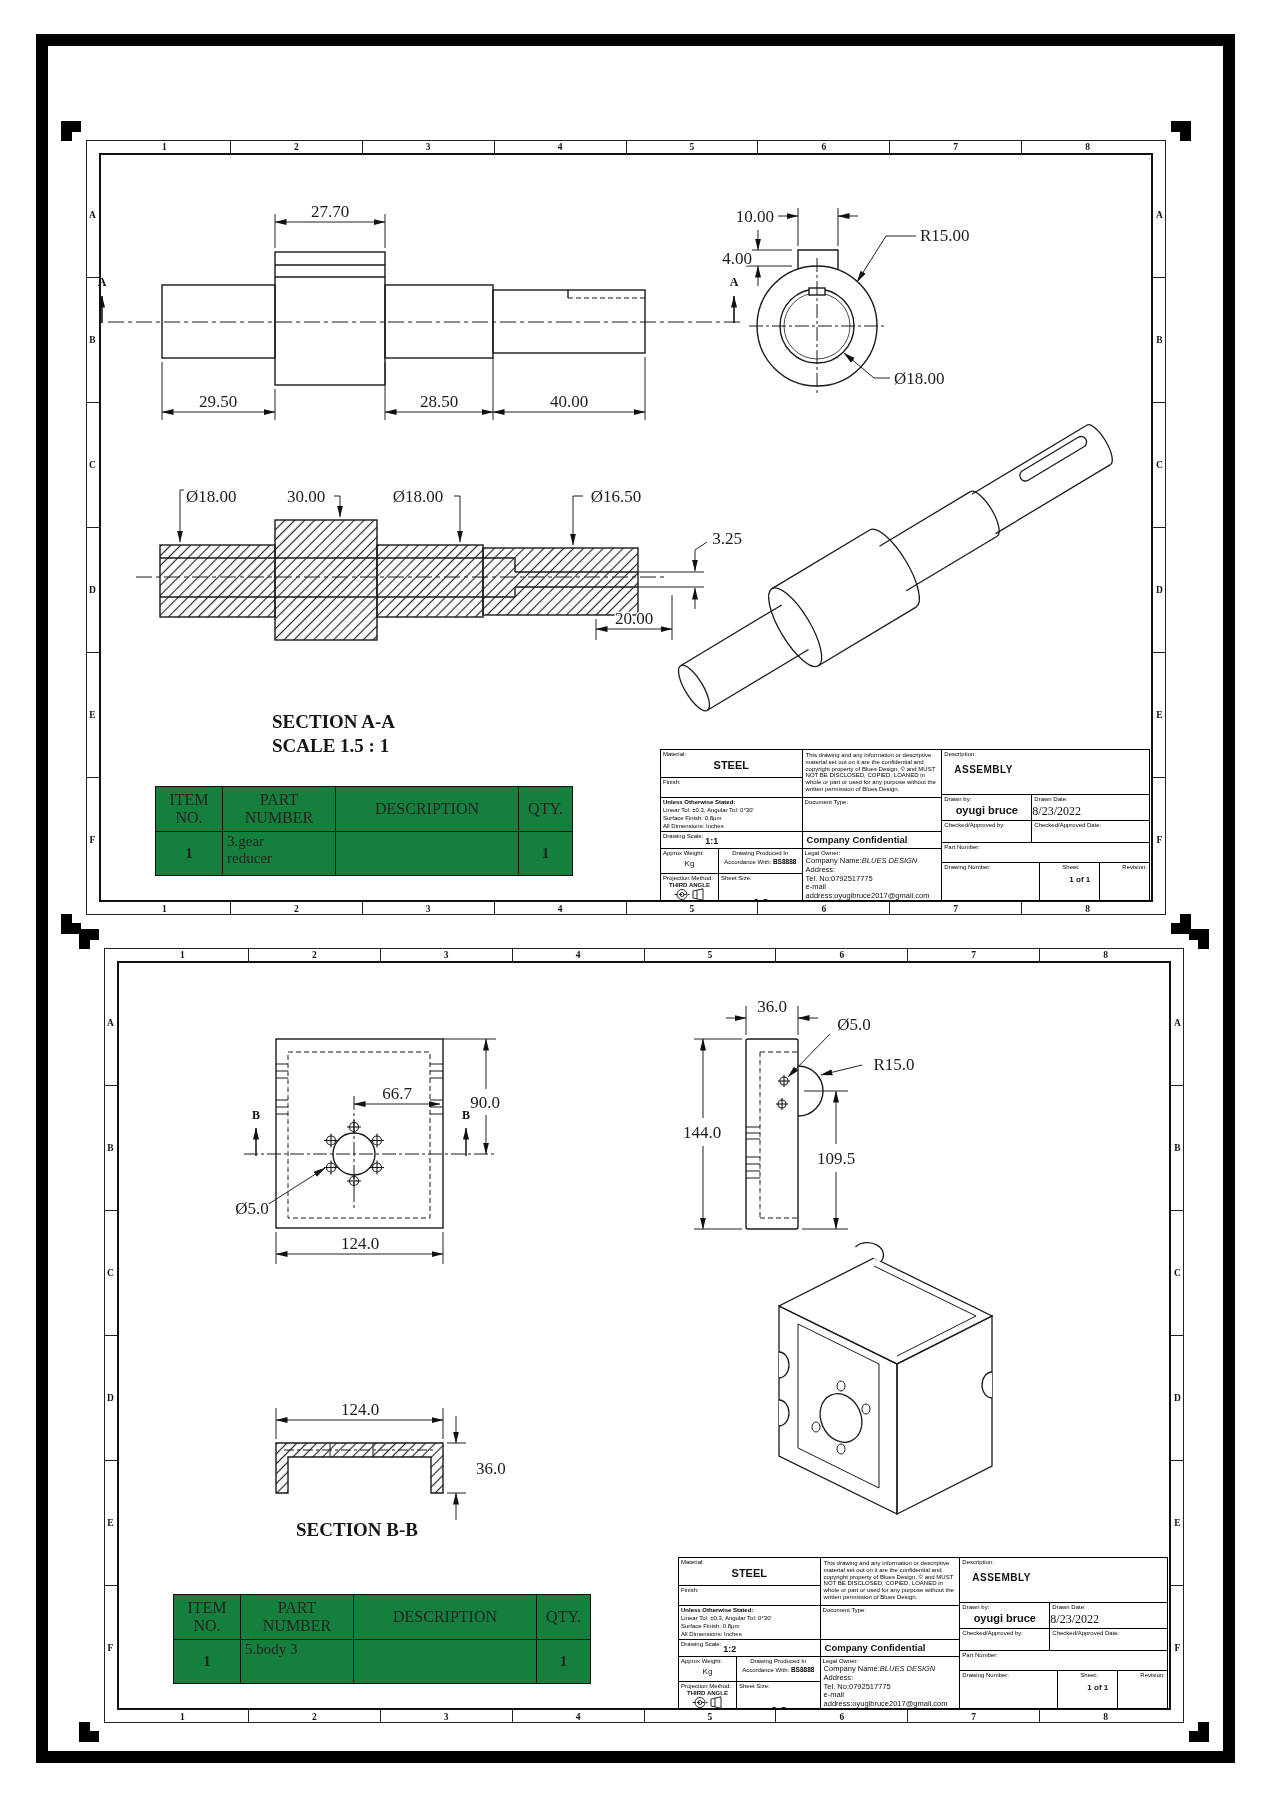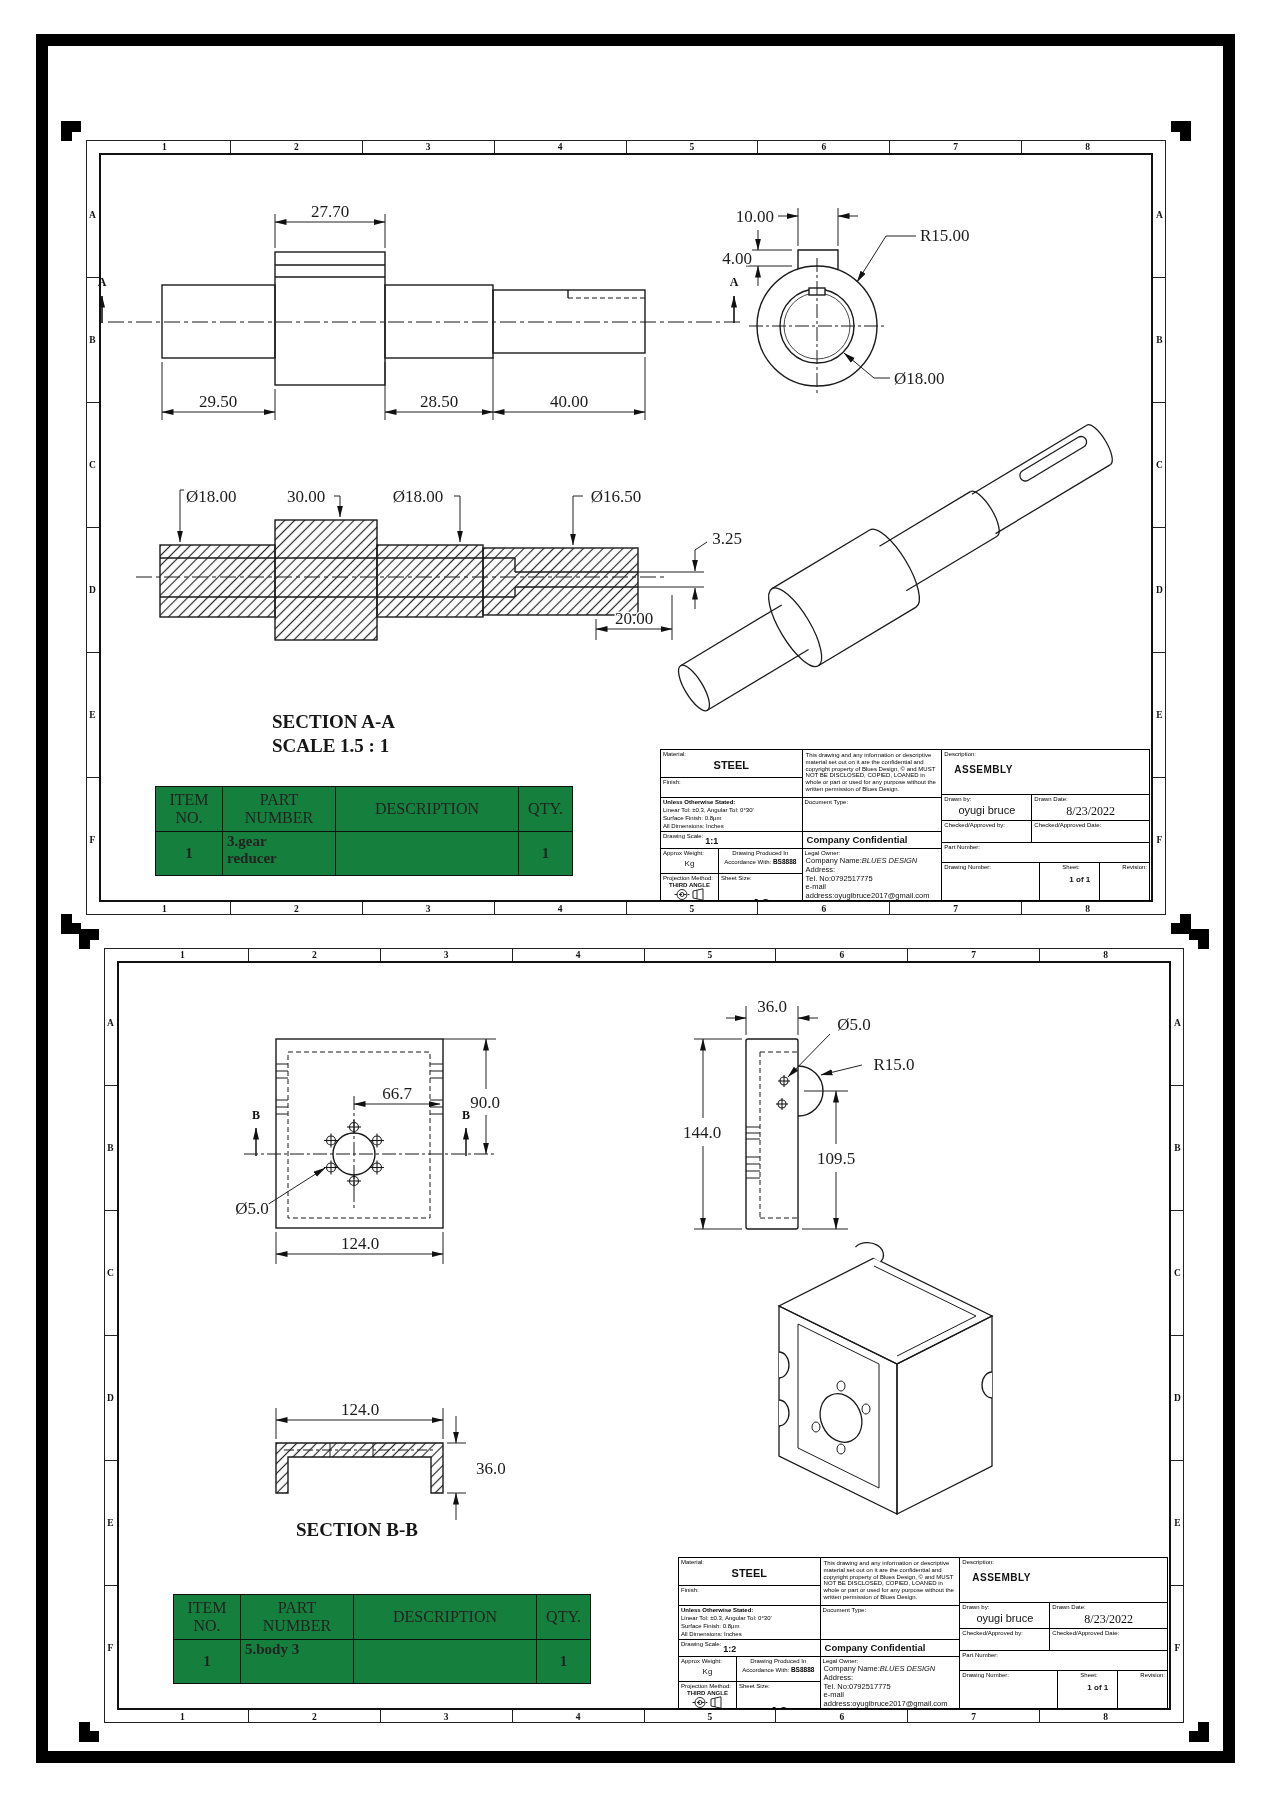--- a/index.html
+++ b/index.html
@@ -26,21 +26,21 @@
   .cm.br{right:-25px;bottom:-19px;border-bottom:11px solid #000;border-right:11px solid #000;}
   svg.draw{position:absolute;left:0;top:0;z-index:2;}
   .dim{font-family:"Liberation Serif",serif;font-size:17px;fill:#1c1c1c;paint-order:stroke;stroke:#fff;stroke-width:3px;}
   .cutl{font-family:"Liberation Serif",serif;font-size:12px;font-weight:bold;fill:#111;}
   .sect-title{font-family:"Liberation Serif",serif;font-size:19px;font-weight:600;fill:#161616;}
   
   .item-table{position:absolute;left:69px;top:646px;border-collapse:collapse;z-index:4;background:#15803d;
     font-family:"Liberation Serif",serif;color:#222;}
   .item-table th,.item-table td{border:1.8px solid #111;padding:1px 4px;}
   .item-table th{font-weight:normal;font-size:16px;height:42px;}
-  .item-table td{font-size:15px;font-weight:700;height:41px;vertical-align:top;}
+  .item-table td{font-size:15px;font-weight:400;height:41px;vertical-align:top;}
   .item-table td.c{text-align:center;vertical-align:middle;font-weight:600;}
   .item-table td.pn{padding-right:34px;line-height:1.1;}
   
   .tb{position:absolute;right:16px;bottom:14px;width:488px;height:150px;border:1.5px solid #000;
       display:flex;background:#fff;z-index:4;box-sizing:content-box;font-family:"Liberation Sans",sans-serif;}
   .tb *{box-sizing:border-box;}
   .tb .col{display:flex;flex-direction:column;}
   .tb .colA{width:160px;border-right:1.5px solid #000;}
   .tb .colB{width:158px;border-right:1.5px solid #000;}
   .tb .colC{flex:1;}
@@ -62,22 +62,22 @@
   .prod{text-align:center;}
   .prod b{font-size:6.5px;}
   .v-proj{text-align:center;font-size:6px;font-weight:bold;}
   .proj-icon{display:block;margin:0 auto;}
   .v-a3{text-align:center;font-weight:bold;font-size:15px;margin-top:13px;}
   .notice{font-size:6px;line-height:1.14;padding:2px 3px;color:#000;}
   .v-conf{font-weight:bold;font-size:9.5px;padding:2px 4px;}
   .legal-line{font-size:7.5px;line-height:1.18;padding:0 3px;}
   .legal-line i{font-style:italic;}
   .v-desc{font-weight:bold;font-size:10px;padding:6px 0 0 12px;letter-spacing:.5px;}
-  .v-drawn{font-size:11px;text-align:center;margin-top:1px;}
-  .v-date{font-family:"Liberation Serif",serif;font-size:12px;text-align:center;margin-top:1px;}
+  .v-drawn{font-size:11px;text-align:center;margin-top:1px;font-weight:bold;}
+  .v-date{font-family:"Liberation Serif",serif;font-size:12px;margin-top:1px;}
   .v-sheet{font-weight:bold;font-size:8px;text-align:center;margin-top:4px;}
 </style>
 </head>
 <body>
 
 <div class="page-frame"></div>
 
 <div class="sheet" id="sheet1">
   <div class="cm tl"></div>
   <div class="cm tr"></div>

